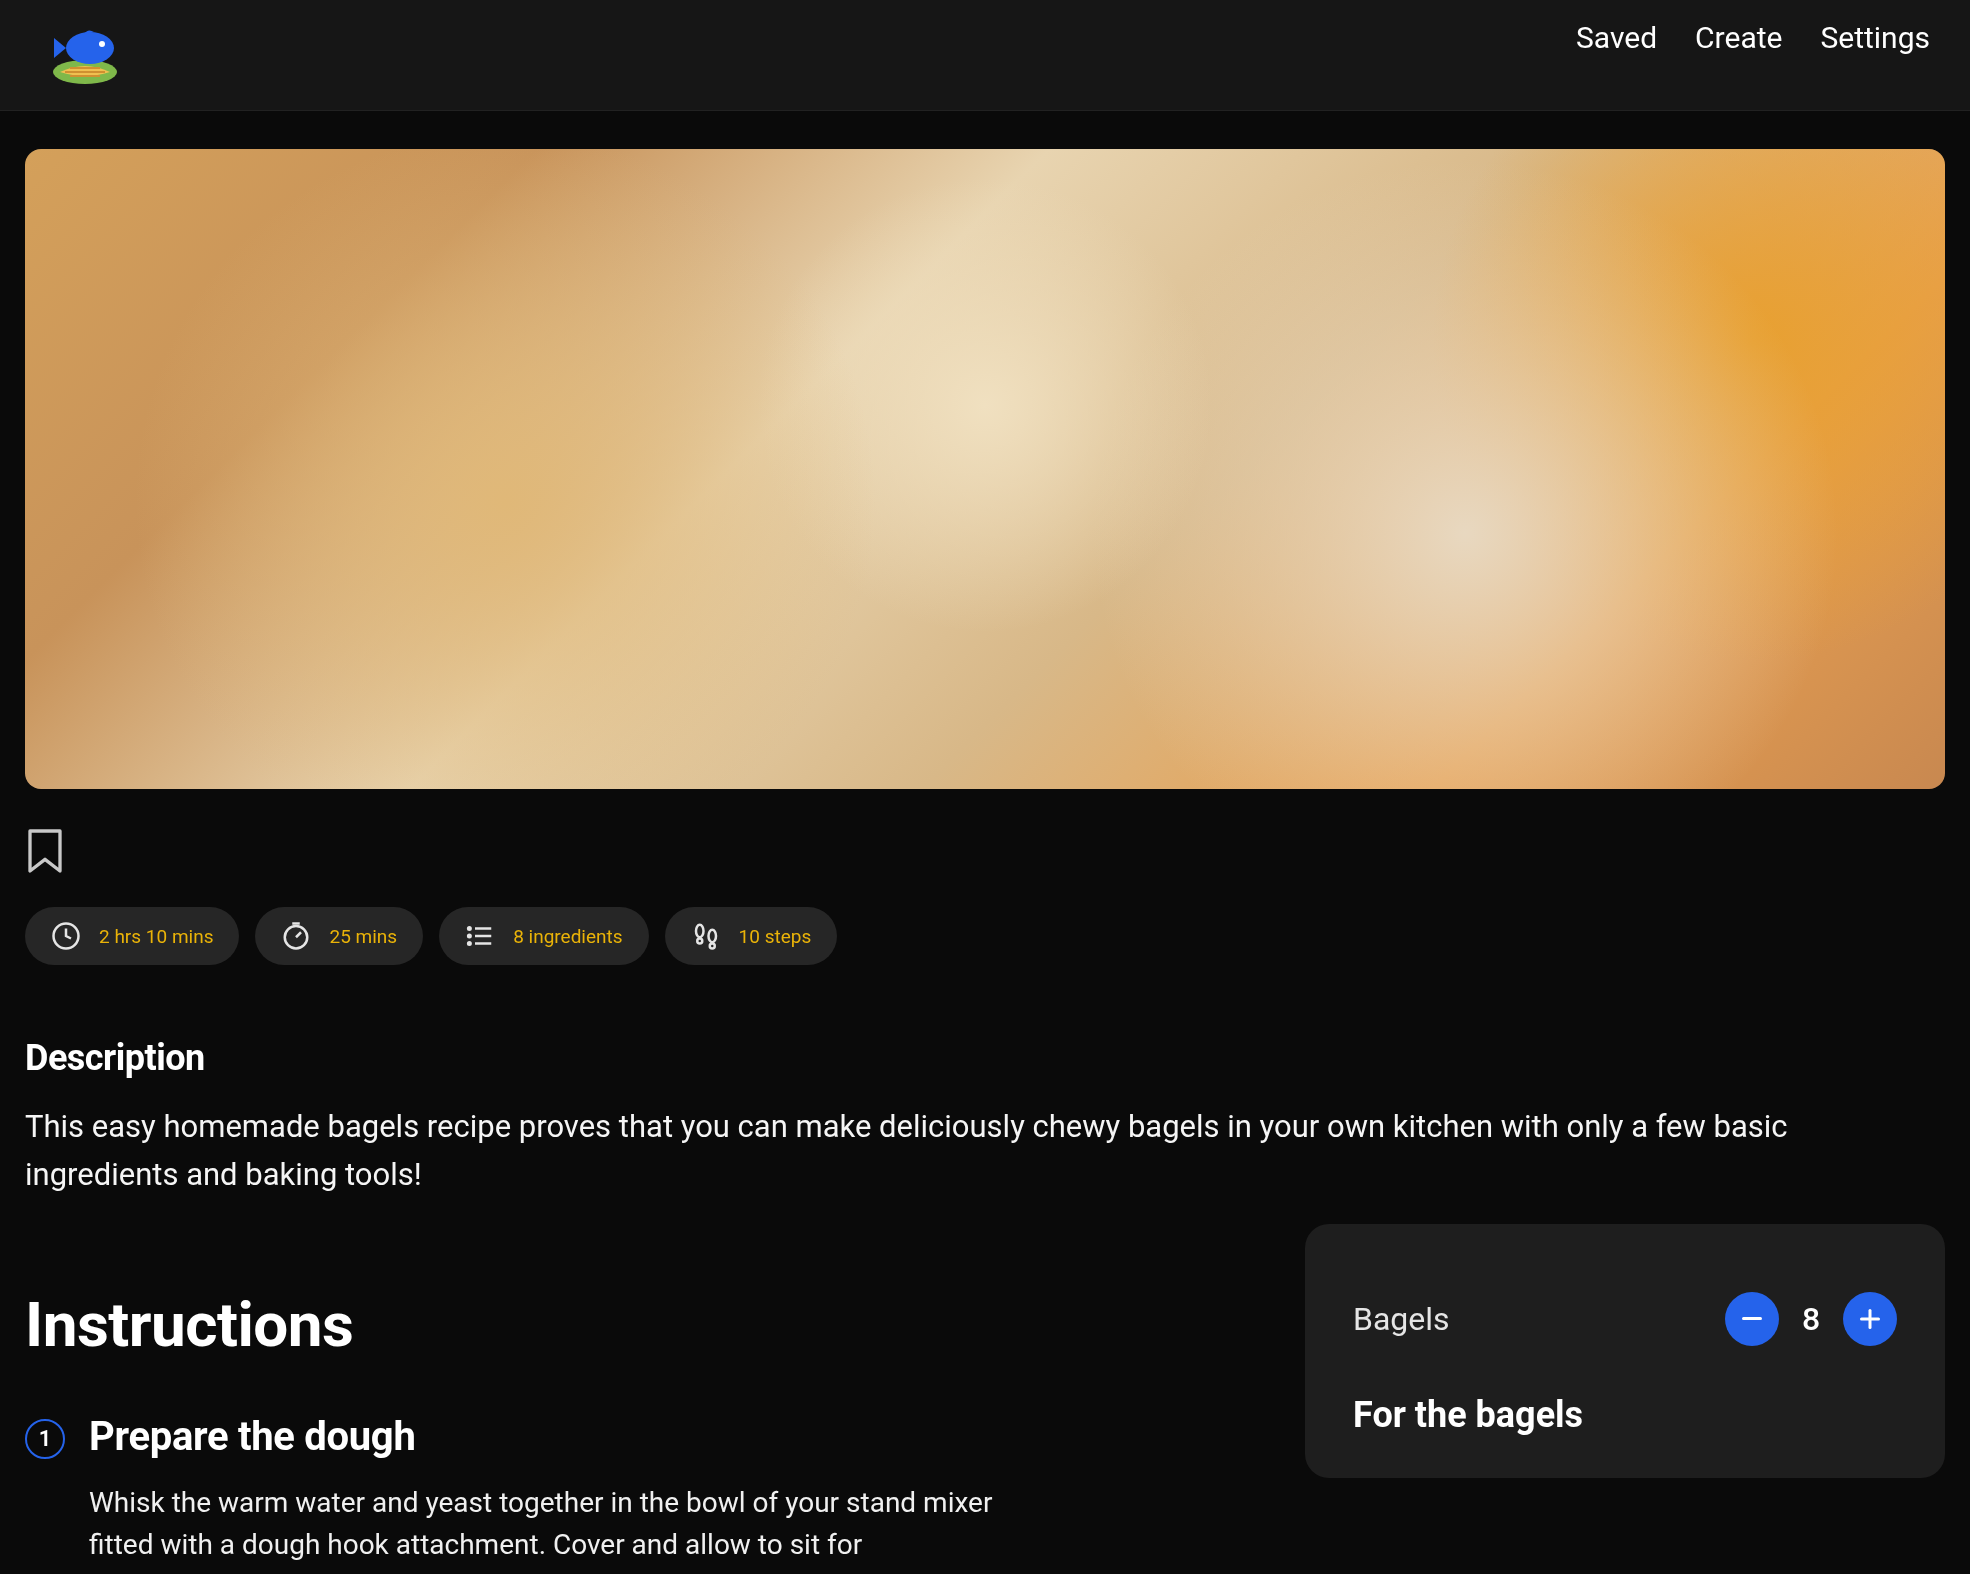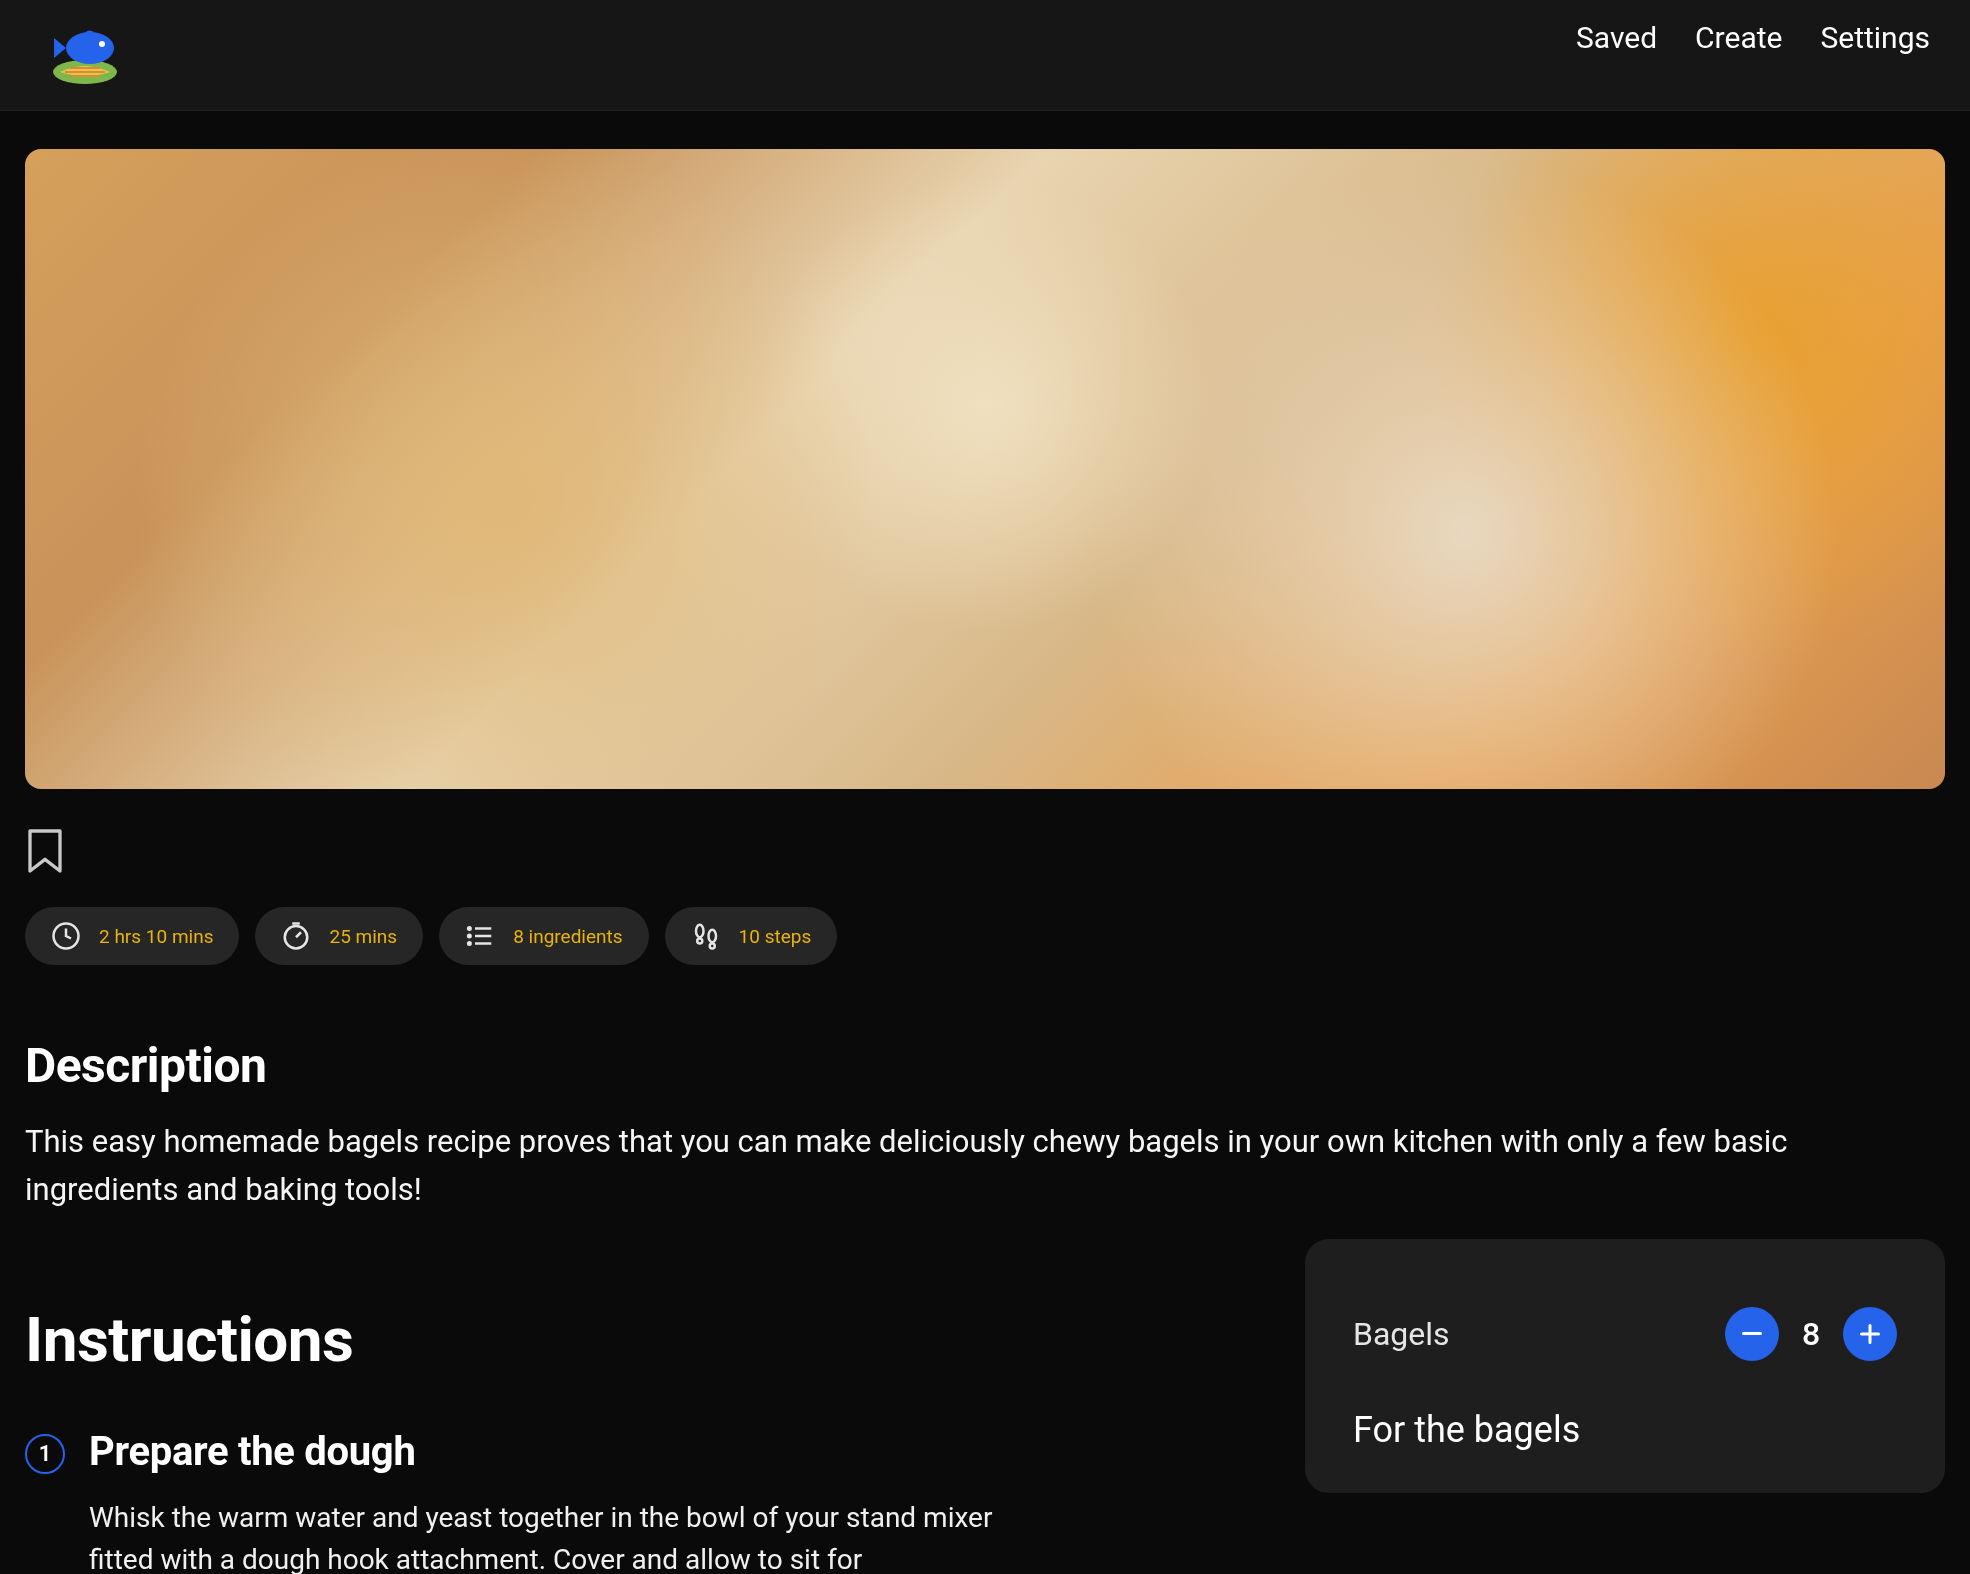--- a/index.html
+++ b/index.html
@@ -86,21 +86,21 @@
       border-radius: 999px;
       font-size: 19px;
       color: #eab308;
     }
     .badge svg {
       width: 30px;
       height: 30px;
       stroke: #e5e5e5;
     }
     .section-heading {
-      font-size: 48px;
+      font-size: 36px;
       font-weight: 700;
       margin-top: 72px;
       letter-spacing: -0.5px;
     }
     .description-text {
       font-size: 31px;
       line-height: 1.56;
       margin-top: 24px;
       color: #f5f5f5;
       max-width: 1860px;
@@ -196,21 +196,21 @@
       font-size: 32px;
     }
     .qty-value {
       font-size: 32px;
       font-weight: 500;
       min-width: 20px;
       text-align: center;
     }
     .group-heading {
       font-size: 36px;
-      font-weight: 400;
+      font-weight: 700;
       margin-top: 48px;
     }
   </style>
 </head>
 <body>
 
 <header class="header">
   <div class="logo">
     <svg viewBox="0 0 90 70">
       <ellipse cx="45" cy="52" rx="32" ry="12" fill="#7fb84a"></ellipse>

